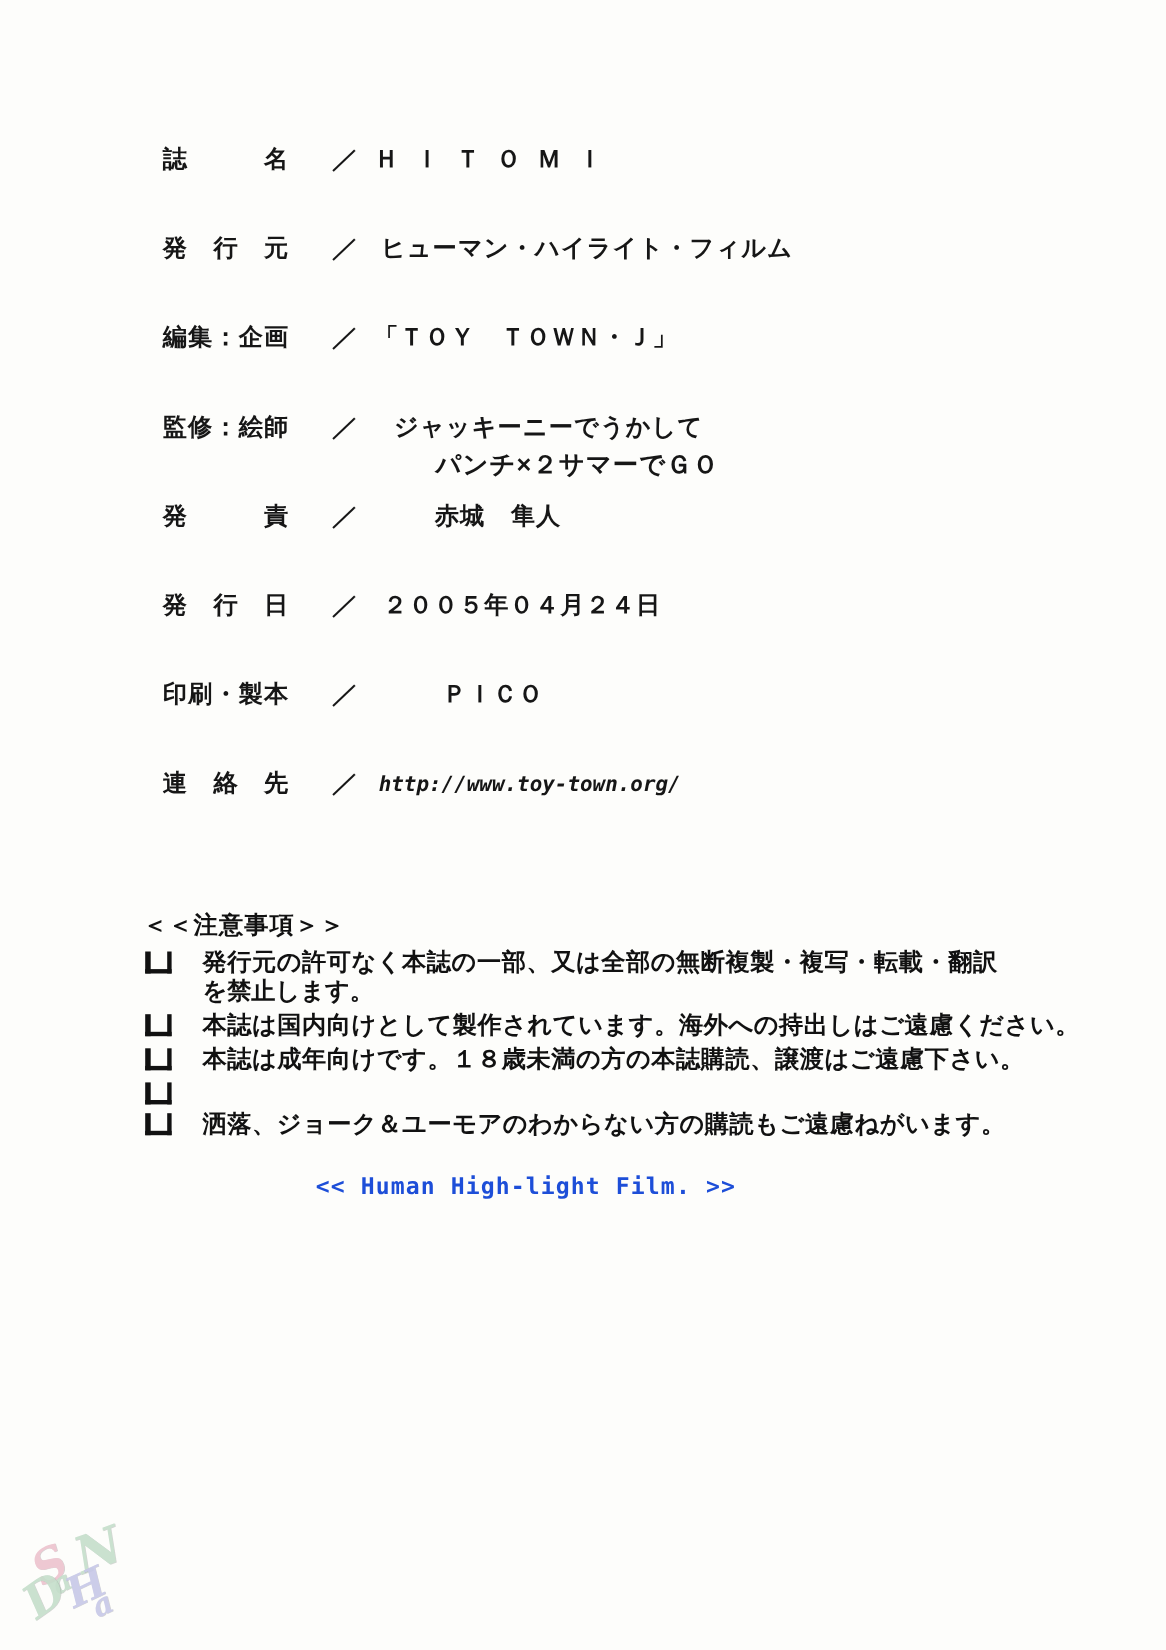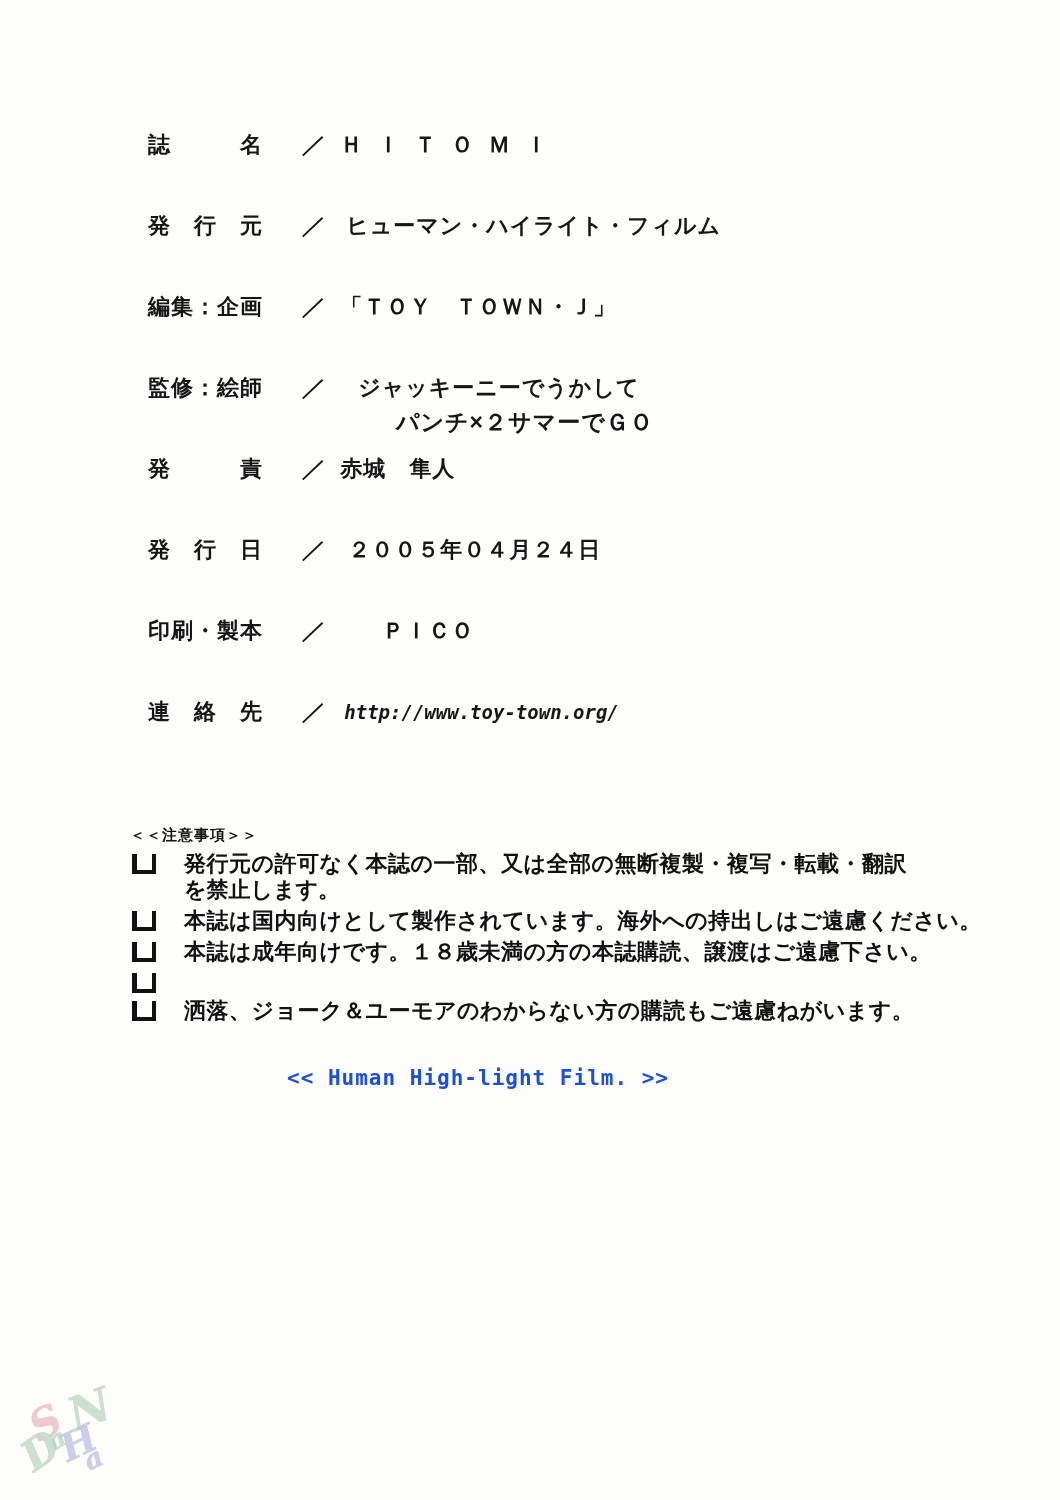--- a/index.html
+++ b/index.html
@@ -28,21 +28,21 @@
   .val-wide{letter-spacing:15px;}
   .val-mono{font-family:"DejaVu Sans Mono","Liberation Mono",monospace;font-size:19px;letter-spacing:0;font-style:italic;}
   .row2{position:absolute;white-space:nowrap;font-size:23px;font-weight:bold;letter-spacing:1px;}
   
   #notice{
     position:absolute;left:130px;top:826px;
     font-family:"Liberation Serif","DejaVu Serif",serif;
     font-weight:bold;font-size:22px;color:#111;
     white-space:nowrap;
   }
-  #notice .heading{font-size:15px;letter-spacing:1px;margin-bottom:6px;}
+  #notice .heading{font-size:22px;letter-spacing:1px;margin-bottom:6px;}
   .n-item{display:flex;align-items:flex-start;margin-bottom:5px;}
   .n-bullet{
     flex:0 0 auto;
     width:15px;height:16px;
     margin:3px 28px 0 2px;
     border-left:5px solid #111;
     border-right:4px solid #111;
     border-bottom:4px solid #111;
   }
   .n-text{line-height:26px;letter-spacing:0.5px;}
@@ -96,33 +96,33 @@
   <div class="row" style="top:373px">
     <span class="lbl">監修：絵師</span>
     <span class="sl">／</span>
     <span class="val" style="margin-left:18px">ジャッキーニーでうかして</span>
   </div>
   <div class="row2" style="left:396px;top:407px">パンチ×２サマーでＧＯ</div>
 
   <div class="row" style="top:454px">
     <span class="lbl">発　　　責</span>
     <span class="sl">／</span>
-    <span class="val" style="">赤城　隼人</span>
+    <span class="val" style="margin-left:55px">赤城　隼人</span>
   </div>
 
   <div class="row" style="top:535px">
     <span class="lbl">発　行　日</span>
     <span class="sl">／</span>
     <span class="val" style="margin-left:8px">２００５年０４月２４日</span>
   </div>
 
   <div class="row" style="top:616px">
     <span class="lbl">印刷・製本</span>
     <span class="sl">／</span>
-    <span class="val" style="margin-left:42px">ＰＩＣＯ</span>
+    <span class="val" style="margin-left:62px">ＰＩＣＯ</span>
   </div>
 
   <div class="row" style="top:697px">
     <span class="lbl">連　絡　先</span>
     <span class="sl">／</span>
     <span class="val val-mono" style="margin-left:4px">http://www.toy-town.org/</span>
   </div>
 
   <div id="notice">
     <div class="heading">＜＜注意事項＞＞</div>

